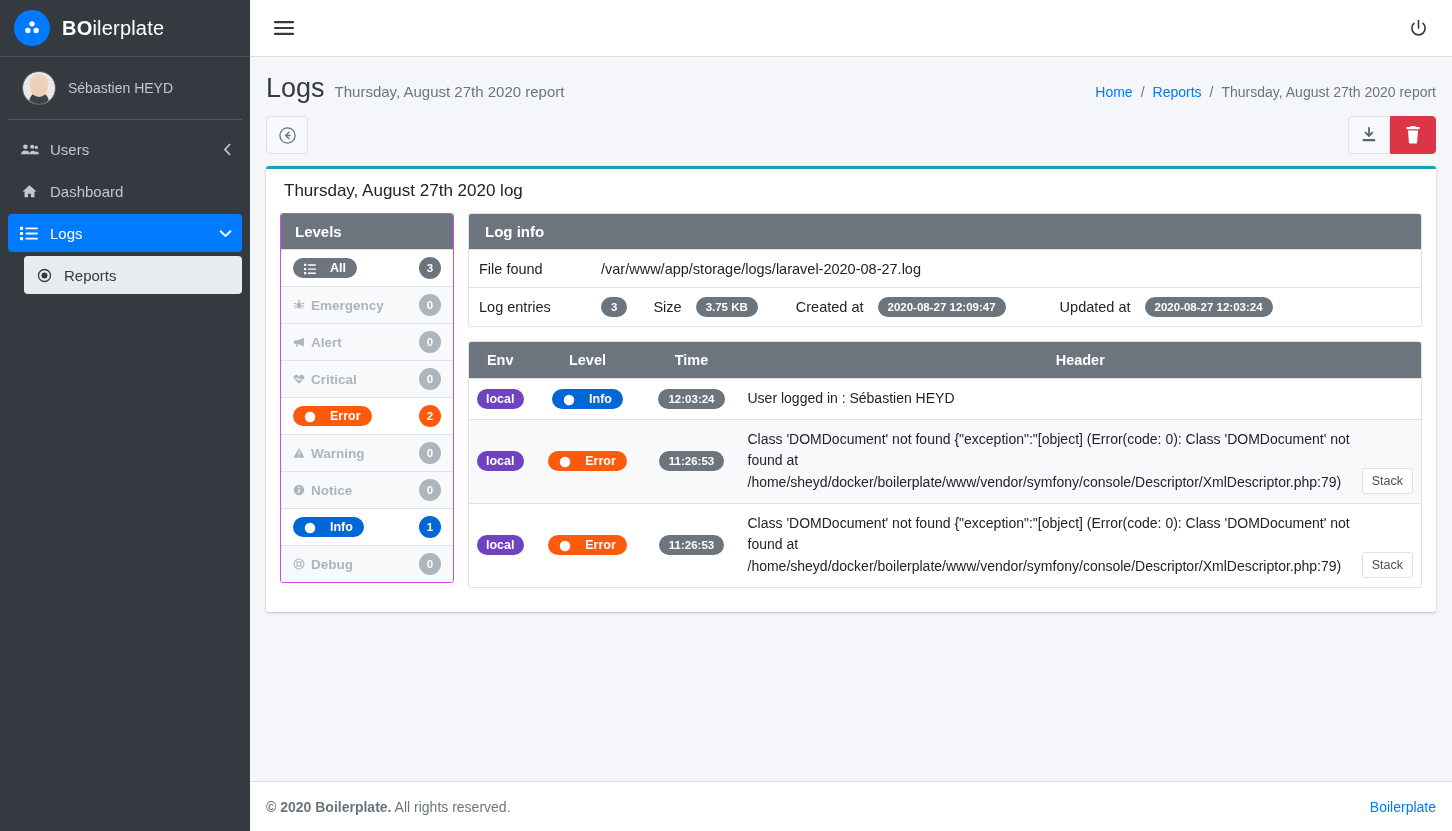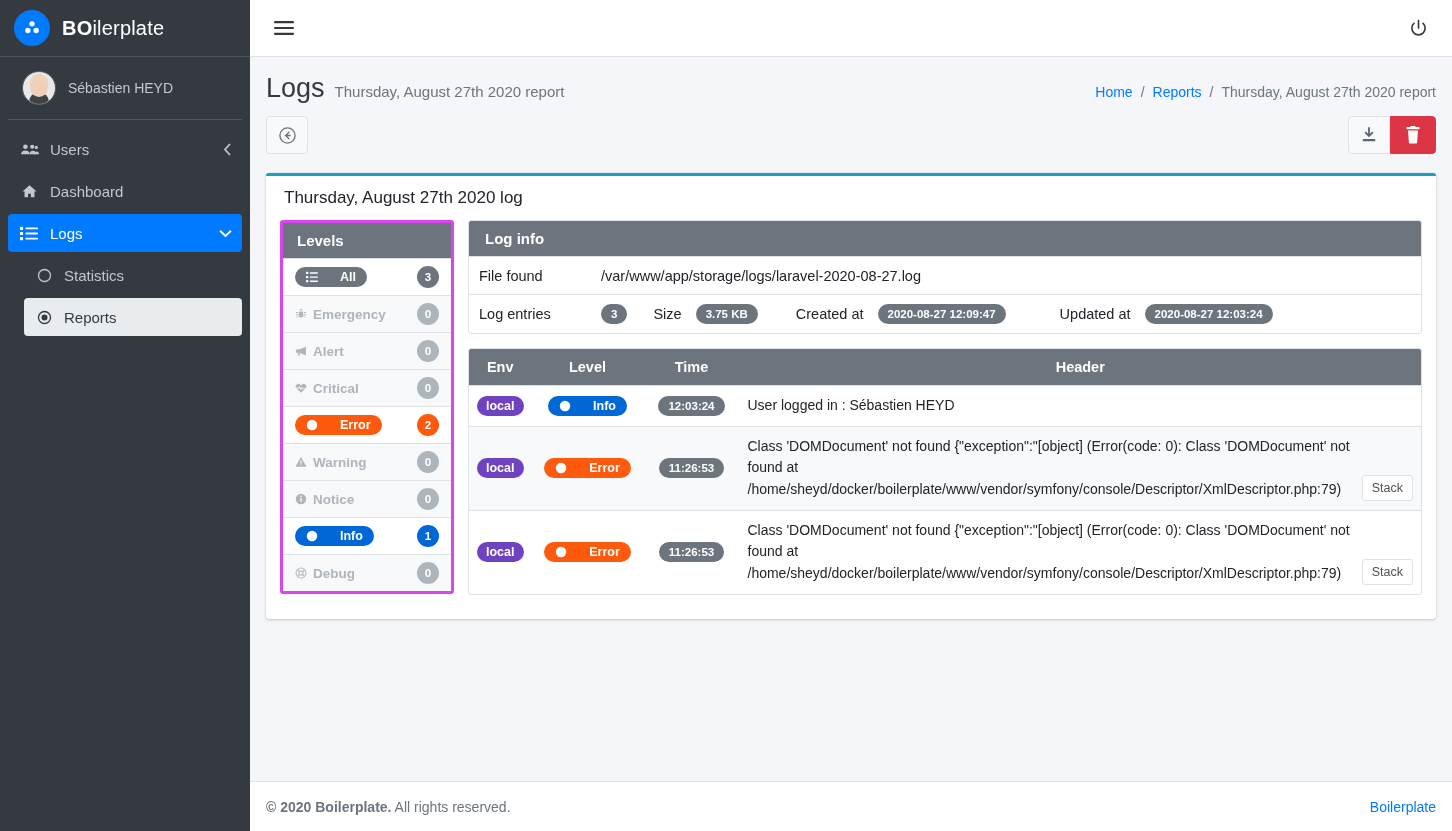--- a/index.html
+++ b/index.html
@@ -111,54 +111,54 @@
     height: 38px; min-width: 42px; display: flex; align-items: center;
     justify-content: center; cursor: pointer; color: #495057;
   }
   .btn-group { margin-left: auto; display: flex; }
   .btn-group .btn { border-radius: 0; }
   .btn-group .btn:first-child { border-radius: 4px 0 0 4px; }
   .btn-group .btn:last-child { border-radius: 0 4px 4px 0; }
   .btn-danger { background: #dc3545; border-color: #dc3545; color: #fff; min-width: 46px; }
 
   .card {
-    margin: 7px 16px; background: #fff; border-radius: 3px;
+    margin: 0 16px; background: #fff; border-radius: 3px;
     border-top: 3px solid #17a2b8;
     box-shadow: 0 0 1px rgba(0,0,0,.125), 0 1px 3px rgba(0,0,0,.2);
   }
   .card-header {
     padding: 12px 18px; font-size: 17px; color: #212529; font-weight: 400;
   }
   .card-body { padding: 0 14px 10px 14px; display: flex; gap: 14px; align-items: flex-start; }
   .card-footer {
     background: #f8f9fa; border-top: 1px solid #e9ecef;
     padding: 12px 18px; text-align: right; font-size: 14px; color: #6c757d;
     border-radius: 0 0 3px 3px;
   }
   .card-footer a { color: #007bff; text-decoration: none; }
 
   
   .levels {
     width: 174px; flex: 0 0 174px;
-    border: 3px solid #d946ef; border-radius: 3px; overflow: hidden;
+    border: 1px solid #d946ef; border-radius: 3px; overflow: hidden;
   }
   .levels-head {
     background: #6c757d; color: #fff; font-weight: bold; font-size: 15px;
     padding: 9px 14px;
   }
   .level-row {
     display: flex; align-items: center; justify-content: space-between;
     padding: 7px 12px; border-top: 1px solid #dee2e6;
     background: #fff; cursor: pointer; min-height: 35px;
   }
   .level-row.muted { background: #f8f9fa; }
   .level-name { display: flex; align-items: center; gap: 6px; font-size: 13.5px; }
   .level-name.plain { color: #adb5bd; font-weight: bold; }
   .pill {
-    display: inline-flex; align-items: center; gap: 22px;
+    display: inline-flex; align-items: flex-end; gap: 14px;
     border-radius: 11px; padding: 3px 11px; font-size: 12.5px;
     font-weight: bold; color: #fff;
   }
   .cnt {
     min-width: 22px; height: 22px; border-radius: 11px; color: #fff;
     font-size: 11.5px; font-weight: bold;
     display: inline-flex; align-items: center; justify-content: center;
     padding: 0 6px;
   }
 
@@ -279,28 +279,20 @@
       </span>
       <span>Logs</span>
       <span class="caret">
         <svg width="13" height="9" viewBox="0 0 13 9" fill="none" stroke="#fff" stroke-width="1.9">
             <path d="M1 1.8 6.5 7 12 1.8"></path>
           </svg>
       </span>
     </div>
 
     <div class="subnav">
-      <div class="subnav-item">
-        <span class="ico">
-          <svg width="15" height="15" viewBox="0 0 16 16" fill="none" stroke="#c2c7d0" stroke-width="1.4">
-              <circle cx="8" cy="8" r="6.4"></circle>
-            </svg>
-        </span>
-        <span>Statistics</span>
-      </div>
       <div class="subnav-item active">
         <span class="ico">
           <svg width="15" height="15" viewBox="0 0 16 16" fill="none" stroke="#343a40" stroke-width="1.4">
               <circle cx="8" cy="8" r="6.4"></circle>
               <circle cx="8" cy="8" r="2.5" fill="#343a40"></circle>
             </svg>
         </span>
         <span>Reports</span>
       </div>
     </div>

